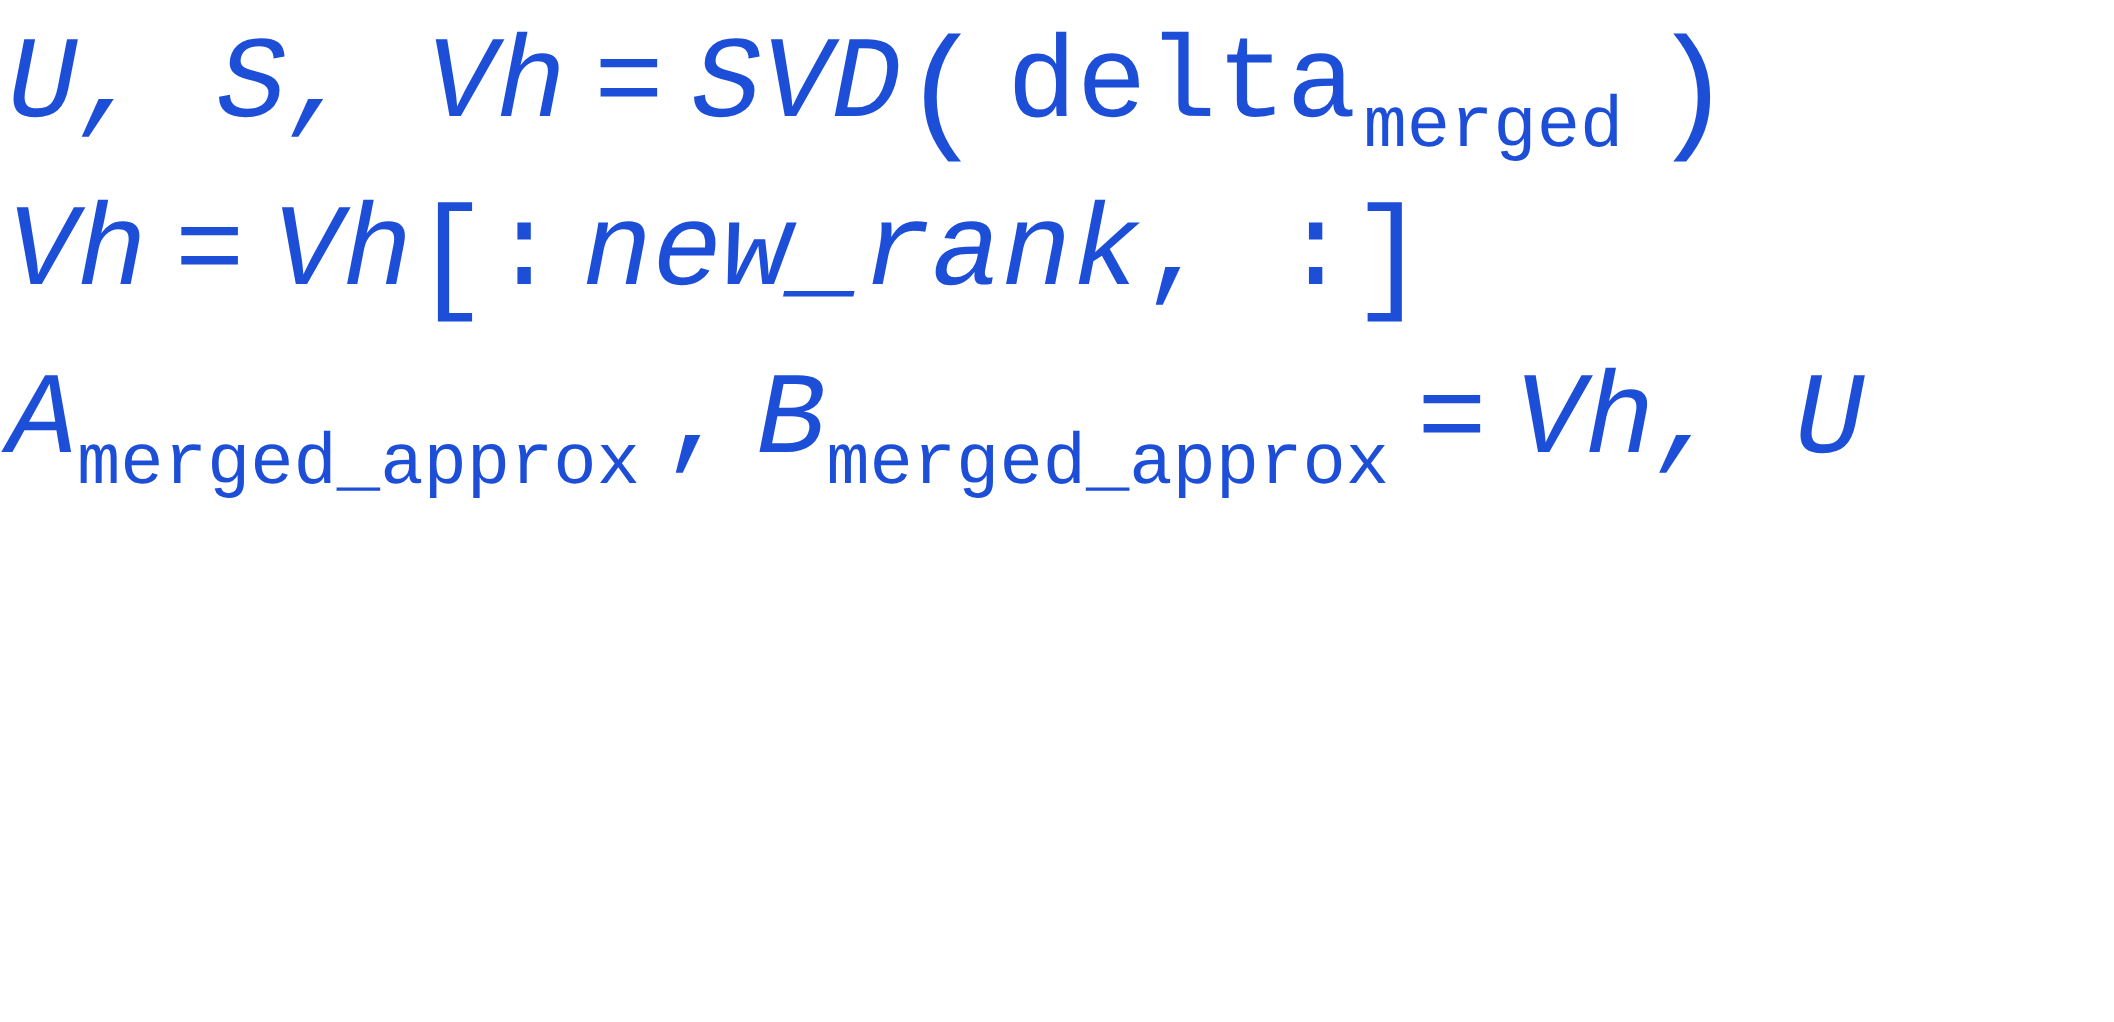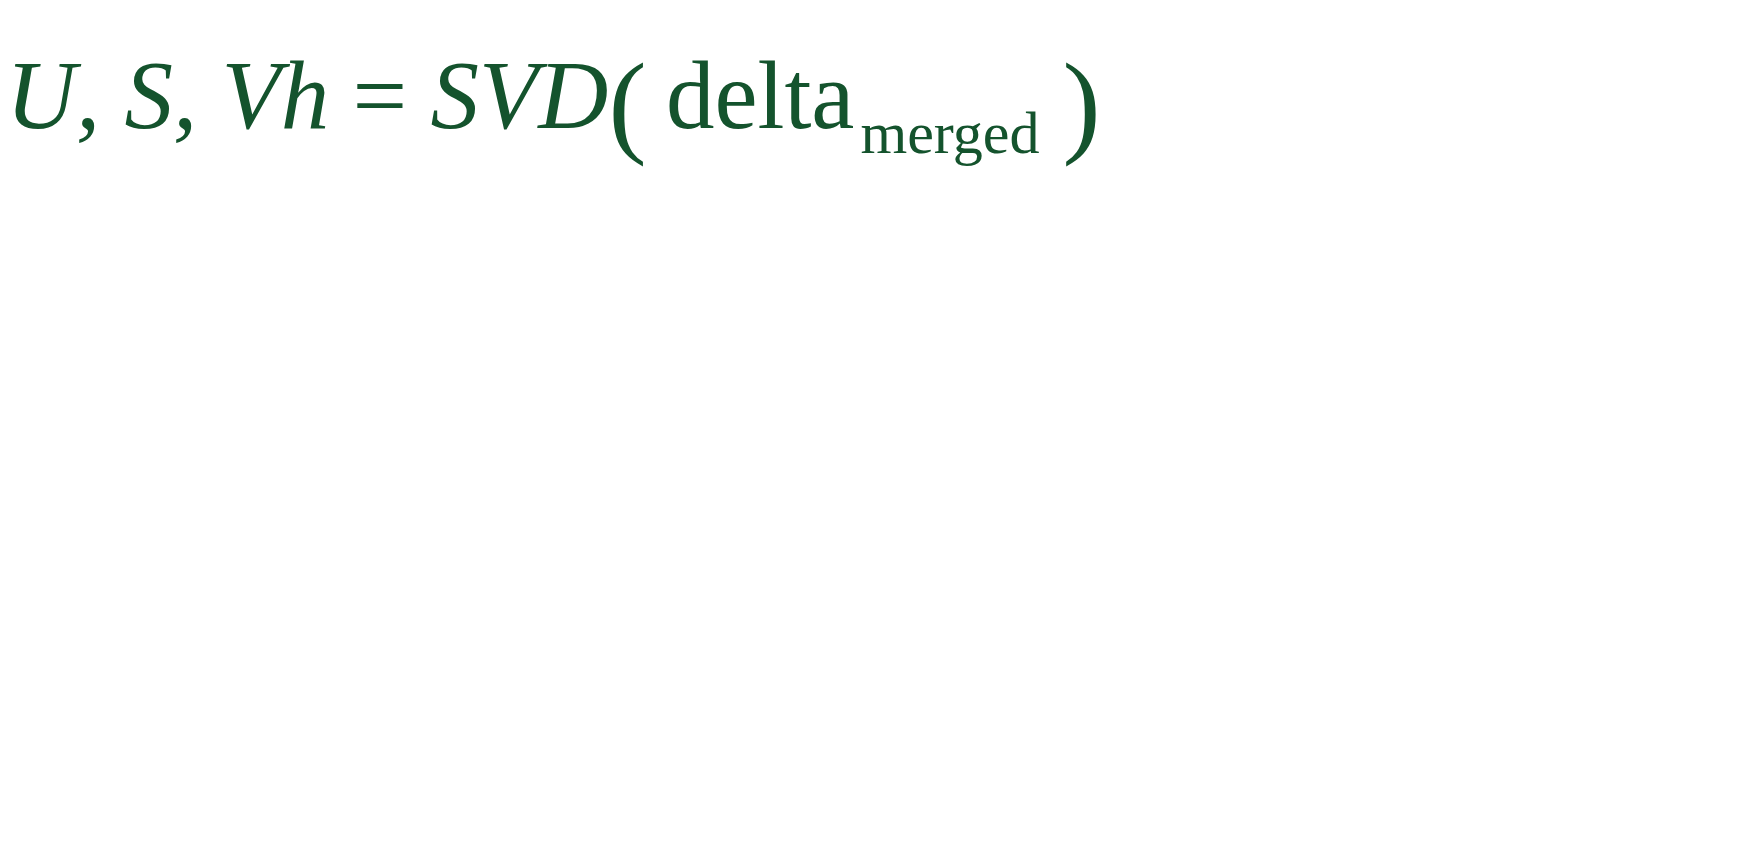--- a/index.html
+++ b/index.html
@@ -4,27 +4,26 @@
 <style>
   html, body {
     margin: 0;
     padding: 0;
     background: #ffffff;
     width: 1762px;
     height: 852px;
     overflow: hidden;
   }
   .math-block {
-    font-family: Liberation Serif, serif;
-    color: #14532d;
+    font-family: Liberation Mono, monospace;
+    color: #1d4ed8;
     font-size: 97px;
     line-height: 140px;
     padding: 2px 0 0 6px;
     white-space: nowrap;
-    margin-top: 24px;
   }
   .eq-line { height: 140px; }
   .it { font-style: italic; }
   .rm { font-style: normal; }
   
   .eq { font-style: normal; margin: 0 0.24em; }
   
   .op { font-style: normal; margin: 0 0.18em; position: relative; top: -0.08em; }
   
   .bp { font-style: normal; font-size: 1.18em; vertical-align: -0.12em; }
@@ -41,15 +40,21 @@
 
 <div class="math-block">
 
   <div class="eq-line">
     <span class="it">U, S, Vh</span><span class="eq">=</span><span class="it">SVD</span><span class="bp">(</span><span class="rm sp-l">delta</span><span class="sub sp-sub">merged</span><span class="bp sp-l">)</span>
   </div>
 
 
 
 
+  <div class="eq-line">
+    <span class="it">Vh</span><span class="eq">=</span><span class="it">Vh</span><span class="br">[</span><span class="rm">:</span><span class="it sp-l">new_rank</span><span class="rm">, :</span><span class="br">]</span>
+  </div>
 
+  <div class="eq-line">
+    <span class="it">A</span><span class="sub">merged_approx</span><span class="comma-sep">,</span><span class="it">B</span><span class="sub">merged_approx</span><span class="eq">=</span><span class="it">Vh, U</span>
+  </div>
 
 </div>
 
 </body></html>

